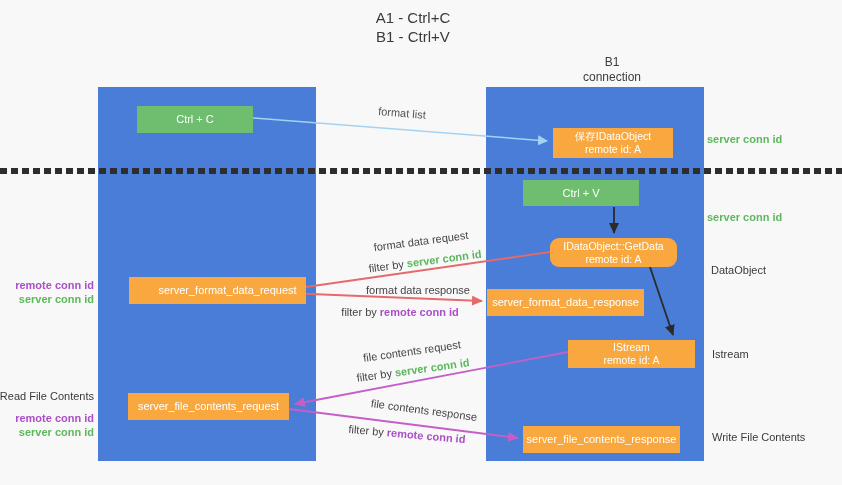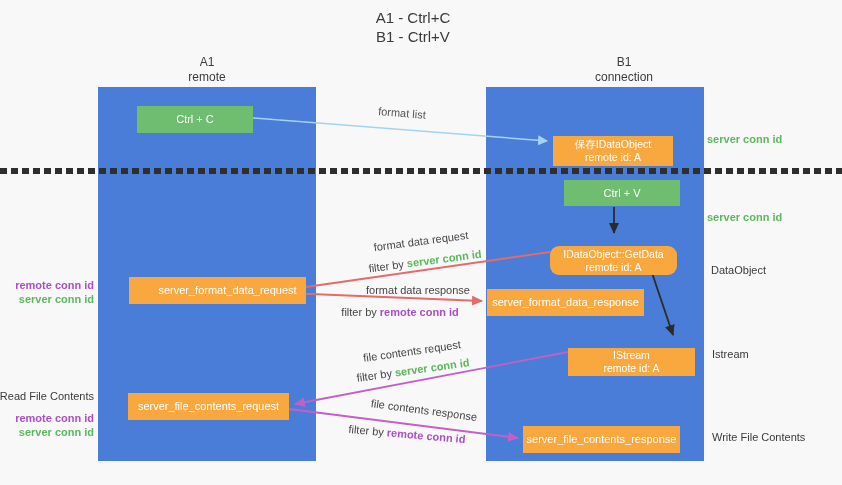--- a/index.html
+++ b/index.html
@@ -3,39 +3,39 @@
 <meta charset="utf-8">
 <style>
   html,body { margin:0; padding:0; background:#f8f8f8; font-family:"Liberation Sans", sans-serif; }
   .stage { position:relative; width:842px; height:485px; background:#f8f8f8; overflow:hidden; }
 
   .title { position:absolute; left:0; top:8px; width:826px; text-align:center;
            font-size:15px; line-height:19px; color:#3a3a3a; }
 
   .col-header { position:absolute; top:55px; width:218px; text-align:center;
                 font-size:12px; line-height:15px; color:#3c3c3c; }
-  .col-header.a1 { left:98px; } .col-header.b1 { left:515px; }
+  .col-header.a1 { left:98px; } .col-header.b1 { left:503px; }
 
   .col { position:absolute; top:87px; width:218px; height:374px;
          background:var(--column-blue,#4a7dd7); }
   .col.a1 { left:98px; } .col.b1 { left:486px; }
 
   .dotted { position:absolute; left:0; top:168px; width:842px; height:6px;
             background:repeating-linear-gradient(to right,#2e2e2e 0 7px, transparent 7px 11px); }
 
   .node { position:absolute; display:flex; flex-direction:column; align-items:center;
           justify-content:center; color:#fff; font-size:11px; line-height:13px;
           text-align:right; white-space:nowrap; }
   .node.green  { background:var(--node-green,#6fbe70); }
   .node.orange { background:var(--node-orange,#f9a83f); }
-  .node.two { font-size:10.5px;margin-top:8px; }
+  .node.two { font-size:10.5px; }
 
   .n-ctrl-c      { left:137px; top:106px; width:116px; height:27px; }
   .n-save        { left:553px; top:128px; width:120px; height:30px; }
-  .n-ctrl-v      { left:564px; top:180px; width:116px; height:26px; }
+  .n-ctrl-v      { left:523px; top:180px; width:116px; height:26px; }
   .n-getdata     { left:550px; top:238px; width:127px; height:29px;border-radius:9px; }
   .n-format-req  { left:129px; top:277px; width:157px; height:27px;padding-left:20px; }
   .n-format-resp { left:487px; top:289px; width:157px; height:27px; }
   .n-istream     { left:568px; top:340px; width:127px; height:28px; }
   .n-file-req    { left:128px; top:393px; width:161px; height:27px; }
   .n-file-resp   { left:523px; top:426px; width:157px; height:27px; }
 
   .side { position:absolute; font-size:11px; white-space:nowrap; color:#3a3a3a; }
   .side.bold-green  { color:var(--label-green,#5cb85c);  font-weight:bold; }
   .side.bold-purple { color:var(--label-purple,#ab4fc8); font-weight:bold; }
@@ -80,24 +80,20 @@
 </head>
 <body>
 
 <div class="stage">
 
   <div class="title">
     <div>A1 - Ctrl+C</div>
     <div>B1 - Ctrl+V</div>
   </div>
 
-  <div class="col-header a1">
-    <div>A1</div>
-    <div>remote</div>
-  </div>
   <div class="col-header b1">
     <div>B1</div>
     <div>connection</div>
   </div>
 
   <div class="col a1"></div>
   <div class="col b1"></div>
 
   <div class="dotted"></div>
 

